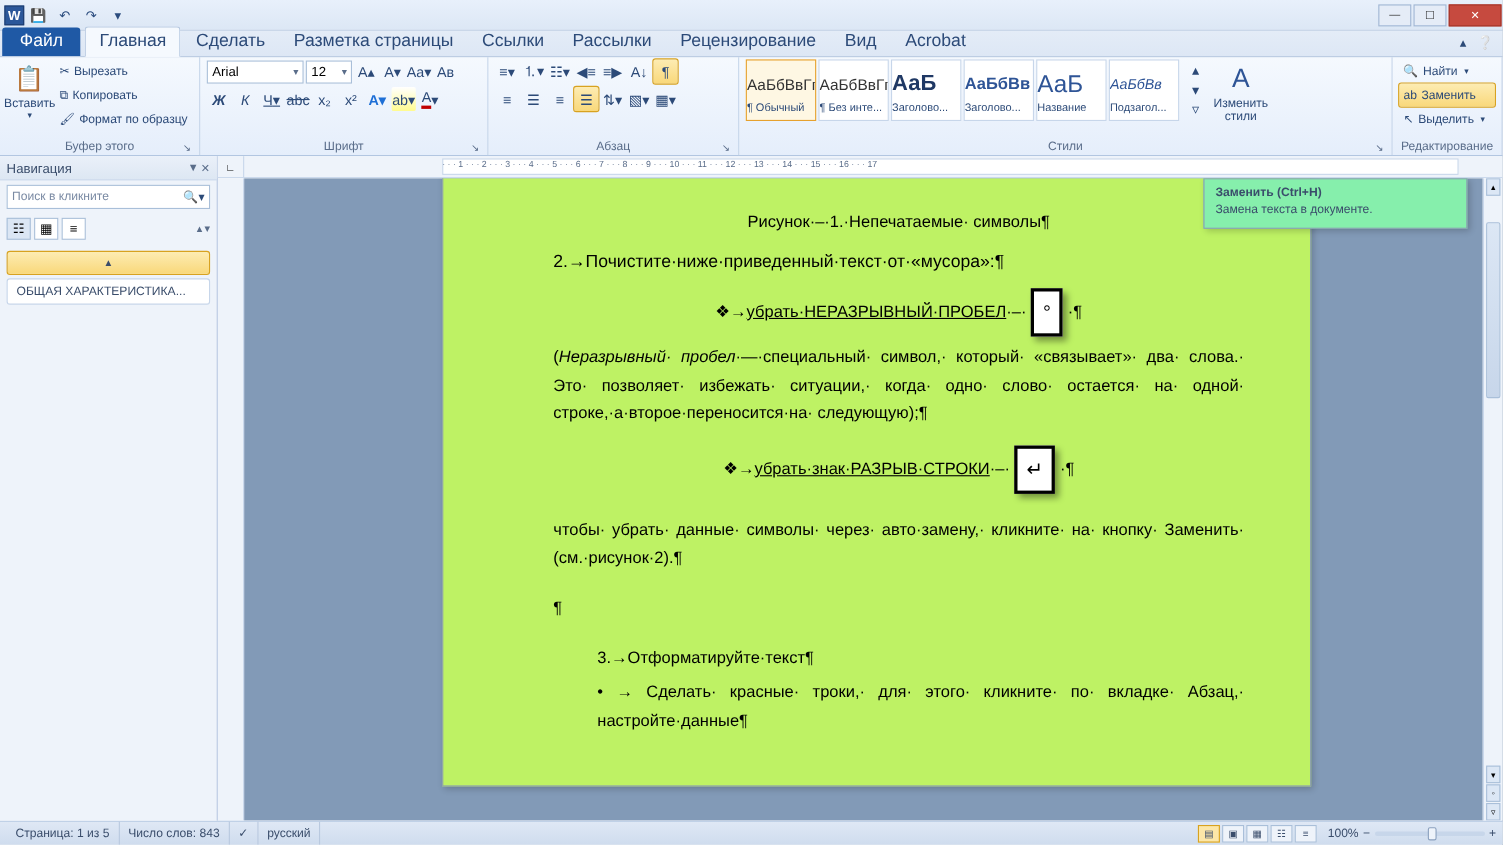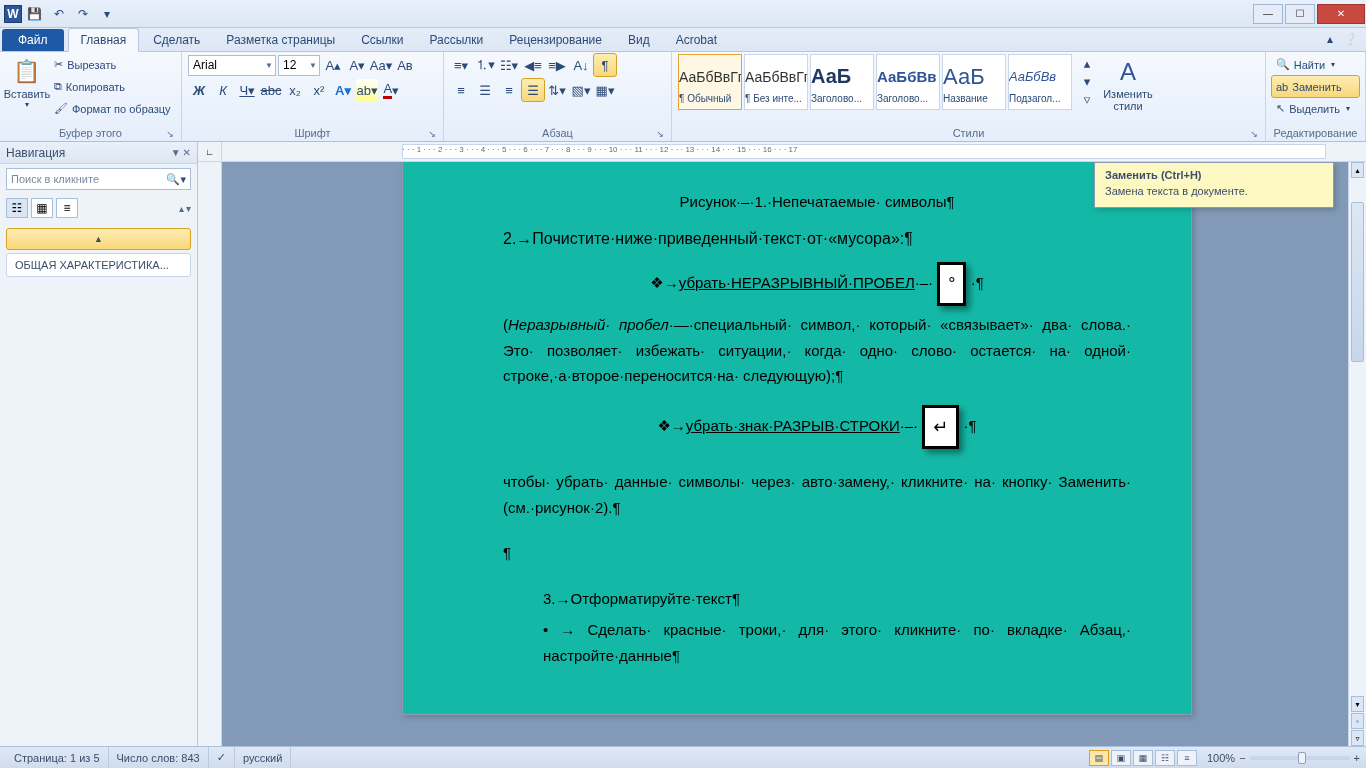--- a/index.html
+++ b/index.html
@@ -10,21 +10,21 @@
 .titlebar .qat { display: flex; align-items: center; gap: 2px; padding-left: 4px; }
 .titlebar .qat .app-icon { width: 18px; height: 18px; background: #2b579a; color: #fff; display: flex; align-items: center; justify-content: center; font-weight: bold; font-size: 12px; border:1px solid #1e3e70; }
 .titlebar .qat .qbtn { width: 22px; height: 22px; display: flex; align-items: center; justify-content: center; color: #2b4c7e; border-radius: 2px; }
 .titlebar .title { position: absolute; left: 0; right: 0; text-align: center; color: #4a5a73; font-size: 13px; pointer-events: none; }
 .titlebar .win-controls { margin-left: auto; display: flex; }
 .titlebar .win-controls .wbtn { width: 30px; height: 20px; margin: 0 1px; background: #e5ecf7; border:1px solid #9fb6d4; display:flex; align-items:center; justify-content:center; font-size:10px; color:#333; }
 .titlebar .win-controls .wbtn.close { background: #c64a3f; color: #fff; width: 48px; border-color:#a33428; }
 
 
 .tabstrip { height: 24px; background: linear-gradient(#e4ecf7,#dde7f5); display: flex; align-items: flex-end; padding-left: 0; border-bottom: 1px solid #b6c8e0; position:relative; }
-.tab { padding: 4px 12px; font-size: 12px; color: #2c4a78; cursor: default; border-top-left-radius:3px; border-top-right-radius:3px; margin-right:2px; }
+.tab { padding: 4px 12px; font-size: 16px; color: #2c4a78; cursor: default; border-top-left-radius:3px; border-top-right-radius:3px; margin-right:2px; }
 .tab.file { background: #1f59a5; color: #fff; padding:4px 16px; margin-left:2px; margin-right:4px; }
 .tab.active { background: #f5f9fe; border:1px solid #b6c8e0; border-bottom:1px solid #f5f9fe; position:relative; top:1px; }
 .tabstrip .help { position:absolute; right:8px; top:4px; color:#2c4a78; font-size:12px; }
 
 
 .ribbon { height: 90px; background: linear-gradient(#f5f9fe,#e5eefb); border-bottom:1px solid #aac0de; display:flex; }
 .group { border-right:1px solid #c7d6ea; padding:2px 6px 0 6px; display:flex; flex-direction:column; position:relative; }
 .group-body { flex:1; display:flex; align-items:flex-start; gap:2px; }
 .group-label { height:16px; text-align:center; font-size:11px; color:#5a6d8a; display:flex; align-items:center; justify-content:center; position:relative; }
 .group-label .launcher { position:absolute; right:-2px; bottom:0; font-size:9px; color:#5a6d8a; width:14px; height:14px; display:flex; align-items:center; justify-content:center; }
@@ -57,35 +57,35 @@
 .nav-item { padding:5px 8px; border:1px solid transparent; border-radius:3px; margin-bottom:3px; font-size:11px; color:#3a4d6b; display:flex; align-items:center; justify-content:center; }
 .nav-item.sel { background:linear-gradient(#fdecb3,#f9d87a); border:1px solid #d8a220; }
 .nav-item.sub { background:#fff; border:1px solid #c7d6ea; justify-content:flex-start; }
 .vruler { width:24px; background:#eef3fa; border-right:1px solid #c7d6ea; position:relative; font-size:8px; color:#5a6d8a; }
 .hruler-cell { height:20px; background:#eef3fa; border-bottom:1px solid #c7d6ea; display:flex; }
 .hruler-corner { width:24px; border-right:1px solid #c7d6ea; display:flex; align-items:center; justify-content:center; font-size:9px; }
 .hruler { flex:1; position:relative; overflow:hidden; }
 .hruler .track { position:absolute; left:180px; right:40px; top:2px; bottom:2px; background:#fff; border:1px solid #c7d6ea; }
 .hruler .ticks { position:absolute; left:180px; top:3px; font-size:8px; color:#5a6d8a; letter-spacing:0; white-space:nowrap; }
 .docscroll { flex:1; background:#829ab7; overflow:hidden; position:relative; }
-.page { position:absolute; left:180px; top:-10px; width:790px; background:#14b8a6; border:1px solid #8a9bb3; box-shadow:2px 2px 6px rgba(0,0,0,0.2); padding:30px 60px 40px 100px; font-family:Arial,sans-serif; font-size:15px; color:#000; line-height:1.7; }
+.page { position:absolute; left:180px; top:-10px; width:790px; background:#bef264; border:1px solid #8a9bb3; box-shadow:2px 2px 6px rgba(0,0,0,0.2); padding:30px 60px 40px 100px; font-family:Arial,sans-serif; font-size:15px; color:#000; line-height:1.7; }
 .page p { margin:6px 0; }
 .page .caption { text-align:center; font-size:15px; }
 .page .heading { font-weight:normal; font-size:16px; margin:10px 0; }
 .page .boxed { display:inline-block; border:3px solid #000; padding:4px 8px; font-size:18px; vertical-align:middle; background:#fff; box-shadow:4px 4px 6px rgba(0,0,0,0.4); }
 .page u { text-decoration:underline; }
 .page em { font-style:italic; }
 .page .justify { text-align:justify; }
 
 .vscroll { width:18px; background:#eef3fa; border-left:1px solid #c7d6ea; position:relative; }
 .vscroll .thumb { position:absolute; left:2px; right:2px; top:40px; height:160px; background:linear-gradient(#dce7f5,#c7d6ea); border:1px solid #a9bfd9; border-radius:2px; }
 .vscroll .arrow { position:absolute; left:2px; right:2px; height:16px; background:#dce7f5; border:1px solid #a9bfd9; display:flex; align-items:center; justify-content:center; font-size:8px; }
 
 
-.tooltip { position:absolute; right:14px; top:0; width:240px; background:#fef9c3; border:1px solid #8a9bb3; box-shadow:2px 2px 6px rgba(0,0,0,0.2); padding:6px 8px 10px 10px; font-size:11px; color:#3a4d6b; z-index:100; }
+.tooltip { position:absolute; right:14px; top:0; width:240px; background:#86efac; border:1px solid #8a9bb3; box-shadow:2px 2px 6px rgba(0,0,0,0.2); padding:6px 8px 10px 10px; font-size:11px; color:#3a4d6b; z-index:100; }
 .tooltip .tt-title { font-weight:bold; margin-bottom:4px; }
 
 
 .statusbar { height:22px; background:linear-gradient(#dfe8f5,#cfdcee); border-top:1px solid #aac0de; display:flex; align-items:center; font-size:11px; color:#3a4d6b; padding:0 6px; }
 .statusbar .seg { padding:0 8px; border-right:1px solid #b9c9df; height:100%; display:flex; align-items:center; gap:4px; }
 .statusbar .views { margin-left:auto; display:flex; align-items:center; gap:2px; }
 .statusbar .viewbtn { width:20px; height:16px; border:1px solid #a9bfd9; background:#eef3fa; display:flex; align-items:center; justify-content:center; font-size:9px; }
 .statusbar .viewbtn.active { background:#fce7a8; border-color:#d8a220; }
 .statusbar .zoom { display:flex; align-items:center; gap:4px; margin-left:8px; }
 .statusbar .zoom .track { width:100px; height:4px; background:#c7d6ea; position:relative; border-radius:2px; }

